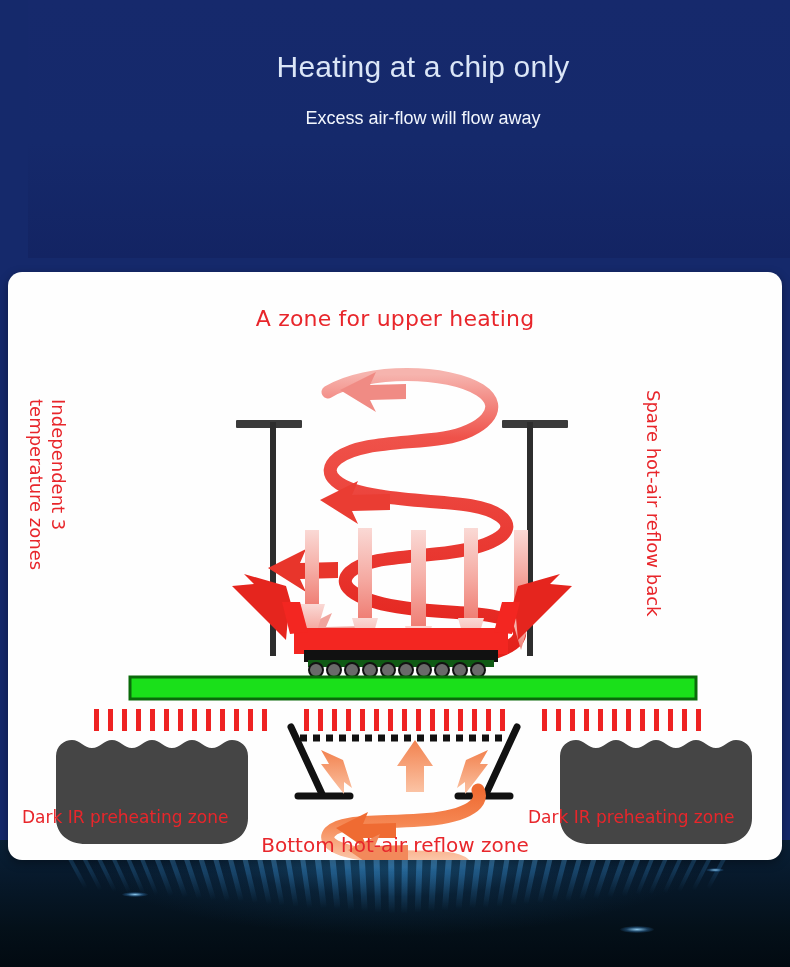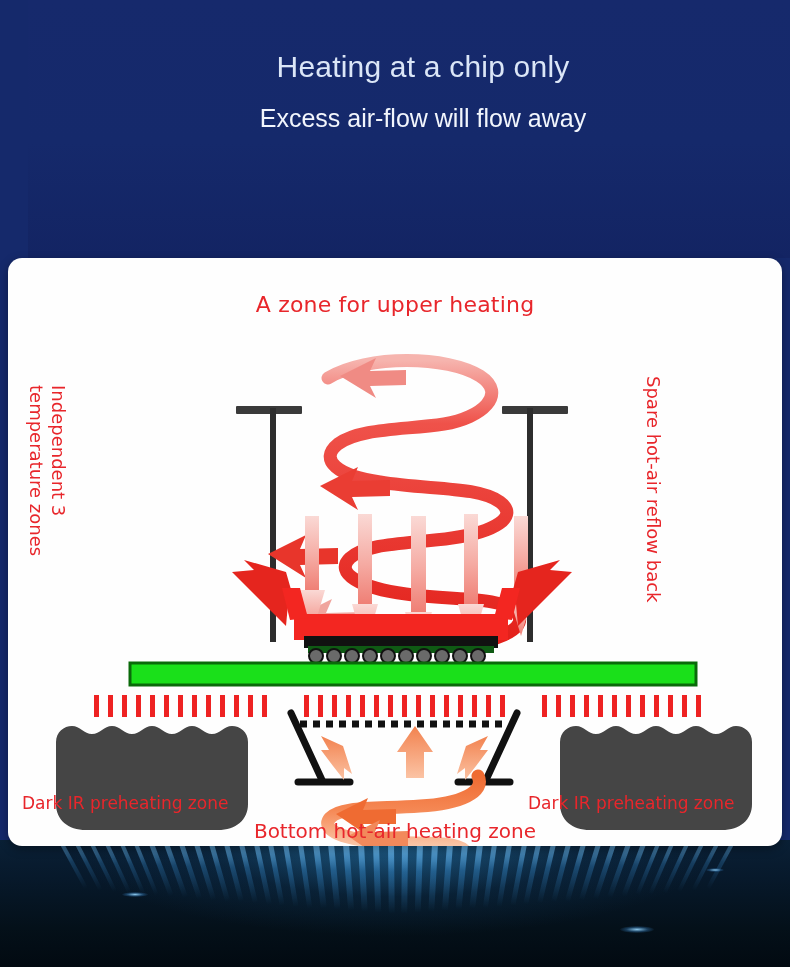--- a/index.html
+++ b/index.html
@@ -42,21 +42,21 @@
   .headline-2{
     color:#d9e4f6;
     font-size:31px;
     line-height:35px;
     font-weight:400;
     text-align:center;
     margin:0 0 16px 0;
   }
   .headline-3{
     color:#f2f6fd;
-    font-size:25px;
+    font-size:18px;
     line-height:25px;
     font-weight:400;
     text-align:left;
     margin:0;
   }
 
   
   #stage{
     position:absolute;left:0;top:840px;width:790px;height:127px;
     background:
@@ -74,21 +74,21 @@
     filter:blur(.6px);
   }
   .spark{
     position:absolute;
     border-radius:50%;
     background:radial-gradient(ellipse at center, rgba(150,215,255,.9) 0%, rgba(60,140,210,.35) 45%, rgba(0,0,0,0) 75%);
   }
 
   
   #card{
-    position:absolute;left:8px;top:258px;width:774px;height:588px;
+    position:absolute;left:8px;top:272px;width:774px;height:588px;
     background:#fefefe;
     border-radius:14px;
     box-shadow:0 3px 10px rgba(0,0,0,.35);
     overflow:hidden;
   }
 
   
   .lbl{
     position:absolute;
     color:#e8262b;
@@ -434,16 +434,16 @@
       <span class="l2">temperature zones</span>
     </div>
 
     <div class="lbl" id="lbl-right">
       <span class="l1">Spare hot-air reflow</span>
       <span class="l2">back</span>
     </div>
 
     <div class="lbl" id="lbl-dark-l">Dark IR preheating zone</div>
     <div class="lbl" id="lbl-dark-r">Dark IR preheating zone</div>
-    <div class="lbl" id="lbl-bottom">Bottom hot-air heating zone</div>
+    <div class="lbl" id="lbl-bottom">Bottom hot-air reflow zone</div>
   </div>
 
 </div>
 
 </body></html>

